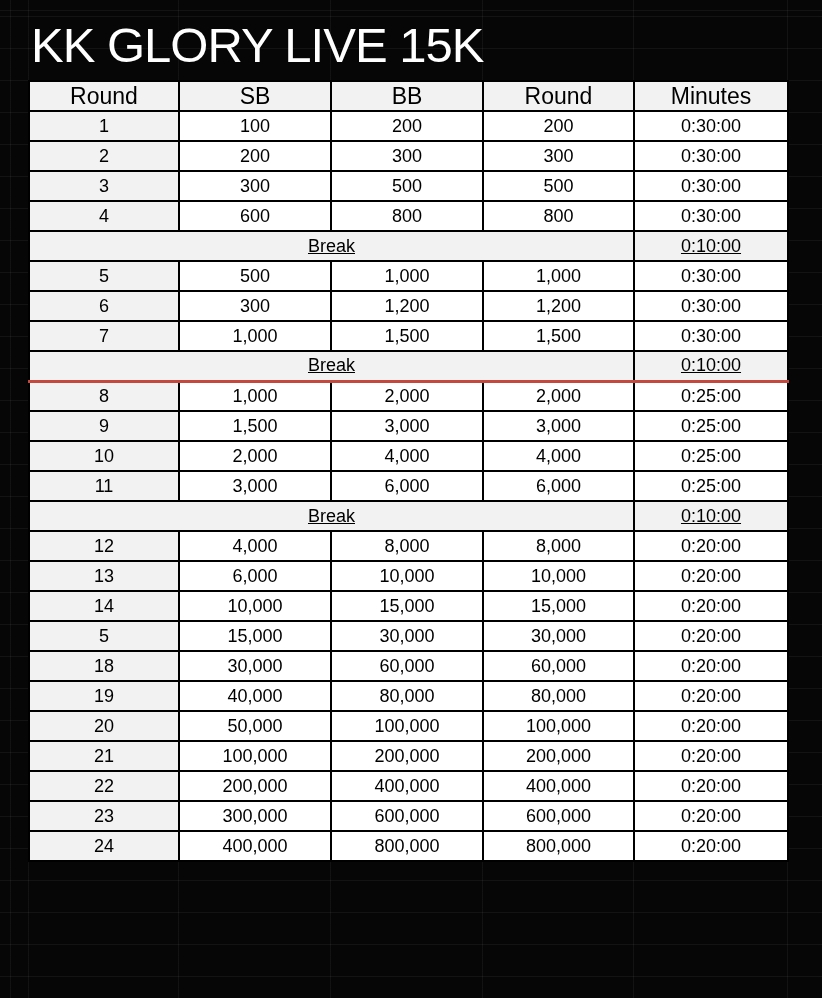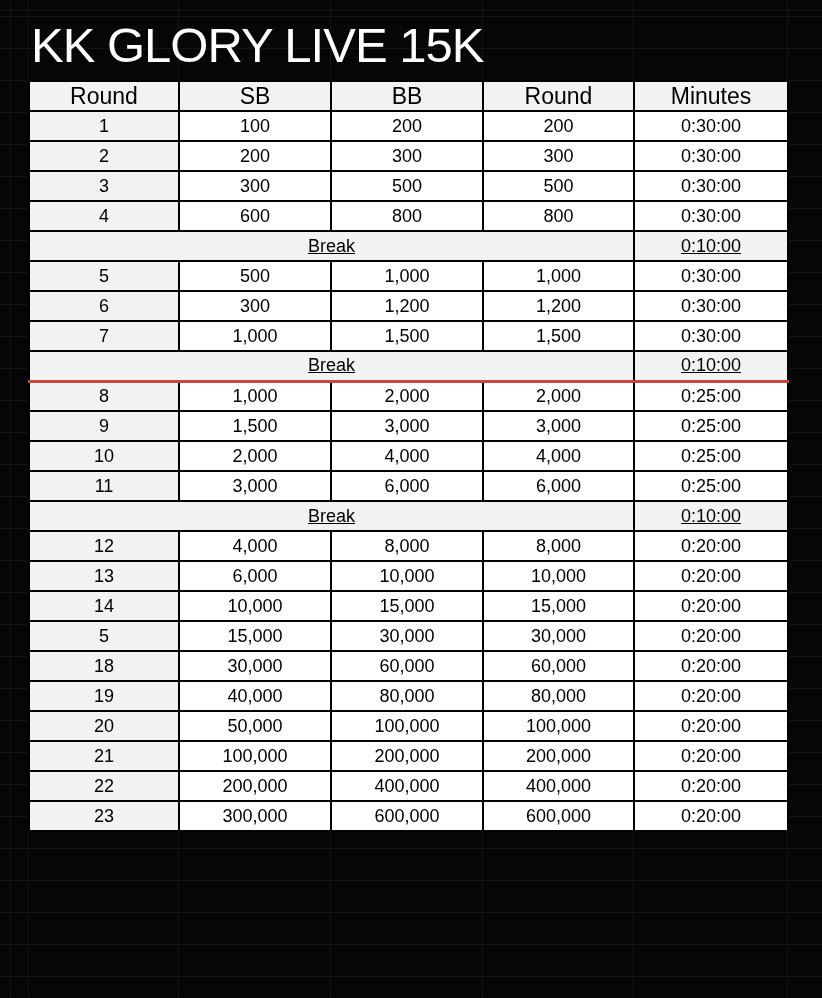--- a/index.html
+++ b/index.html
@@ -260,14 +260,21 @@
         <td class="cell-data">400,000</td>
         <td class="cell-data">0:20:00</td>
       </tr>
       <tr>
         <td class="cell-label">23</td>
         <td class="cell-data">300,000</td>
         <td class="cell-data">600,000</td>
         <td class="cell-data">600,000</td>
         <td class="cell-data">0:20:00</td>
       </tr>
+      <tr>
+        <td class="cell-label">24</td>
+        <td class="cell-data">400,000</td>
+        <td class="cell-data">800,000</td>
+        <td class="cell-data">800,000</td>
+        <td class="cell-data">0:20:00</td>
+      </tr>
     </tbody>
 </table>
 
 </body></html>

